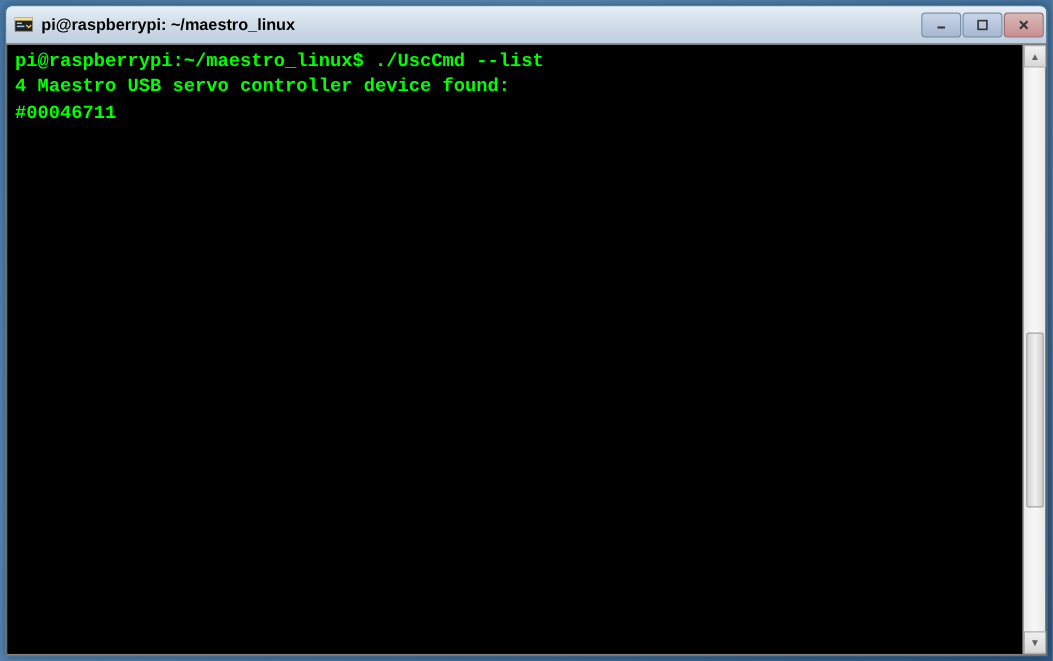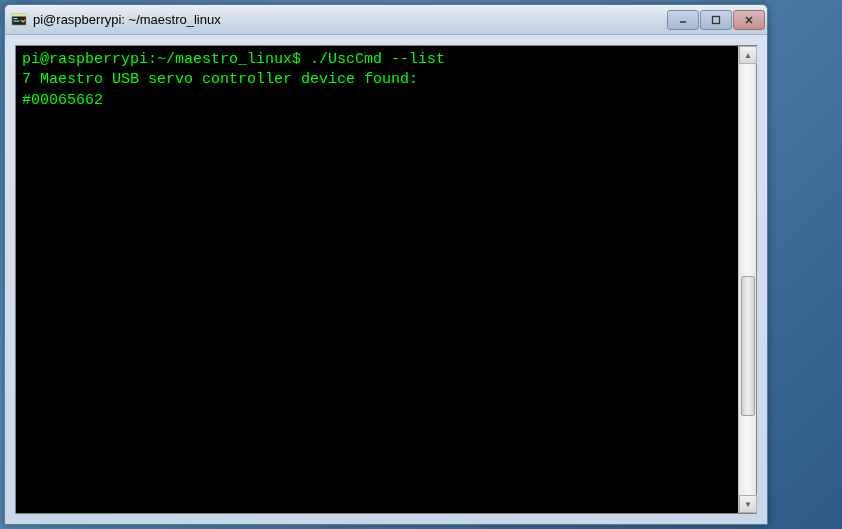--- a/index.html
+++ b/index.html
@@ -8,28 +8,29 @@
       height: 529px;
       background: linear-gradient(135deg, #4a7ba8 0%, #5a8bb8 30%, #2d5a88 100%);
       font-family: 'Segoe UI', Tahoma, sans-serif;
       overflow: hidden;
       position: relative;
     }
     .window {
       position: absolute;
       top: 4px;
       left: 4px;
-      width: 764px;
+      width: 834px;
       height: 521px;
       background: linear-gradient(180deg, #d8e4f0 0%, #c8d8e8 100%);
       border: 1px solid #5a7a9a;
       border-radius: 6px 6px 0 0;
       box-shadow: 0 0 8px rgba(0,0,0,0.4);
       display: flex;
       flex-direction: column;
+      font-weight: bold;
     }
     .titlebar {
       height: 30px;
       background: linear-gradient(180deg, #e8f0f8 0%, #d0dce8 50%, #c0d0e0 100%);
       border-radius: 5px 5px 0 0;
       display: flex;
       align-items: center;
       padding: 0 2px 0 6px;
       border-bottom: 1px solid #a0b0c0;
     }
@@ -65,21 +66,21 @@
     }
     .titlebar-btn.close {
       background: linear-gradient(180deg, #d8b8b8 0%, #c89090 100%);
       border-color: #a07070;
     }
     .terminal-area {
       flex: 1;
       display: flex;
       background: #000;
       border: 1px solid #808080;
-      margin: 10px;
+      margin: 0;
     }
     .terminal {
       flex: 1;
       background: #000;
       padding: 4px 6px;
       font-family: 'Consolas', 'Courier New', monospace;
       font-size: 15px;
       color: #00ff00;
       line-height: 1.35;
       white-space: pre;
@@ -153,20 +154,20 @@
       </div>
       <div class="titlebar-btn close">
         <svg width="10" height="10" viewBox="0 0 10 10">
             <line x1="2" y1="2" x2="8" y2="8" stroke="#333" stroke-width="1.5"></line>
             <line x1="8" y1="2" x2="2" y2="8" stroke="#333" stroke-width="1.5"></line>
           </svg>
       </div>
     </div>
   </div>
   <div class="terminal-area">
-    <div class="terminal" id="terminal"><span class="term-line">pi@raspberrypi:~/maestro_linux$ ./UscCmd --list</span><span class="term-line">7 Maestro USB servo controller device found:</span><span class="term-line">#00065662</span></div>
+    <div class="terminal" id="terminal"><span class="term-line">pi@raspberrypi:~/maestro_linux$ ./UscCmd --list</span><span class="term-line">4 Maestro USB servo controller device found:</span><span class="term-line">#00046711</span></div>
     <div class="scrollbar">
       <div class="scroll-arrow top">▲</div>
       <div class="scroll-thumb"></div>
       <div class="scroll-arrow bottom">▼</div>
     </div>
   </div>
 </div>
 
 </body></html>

